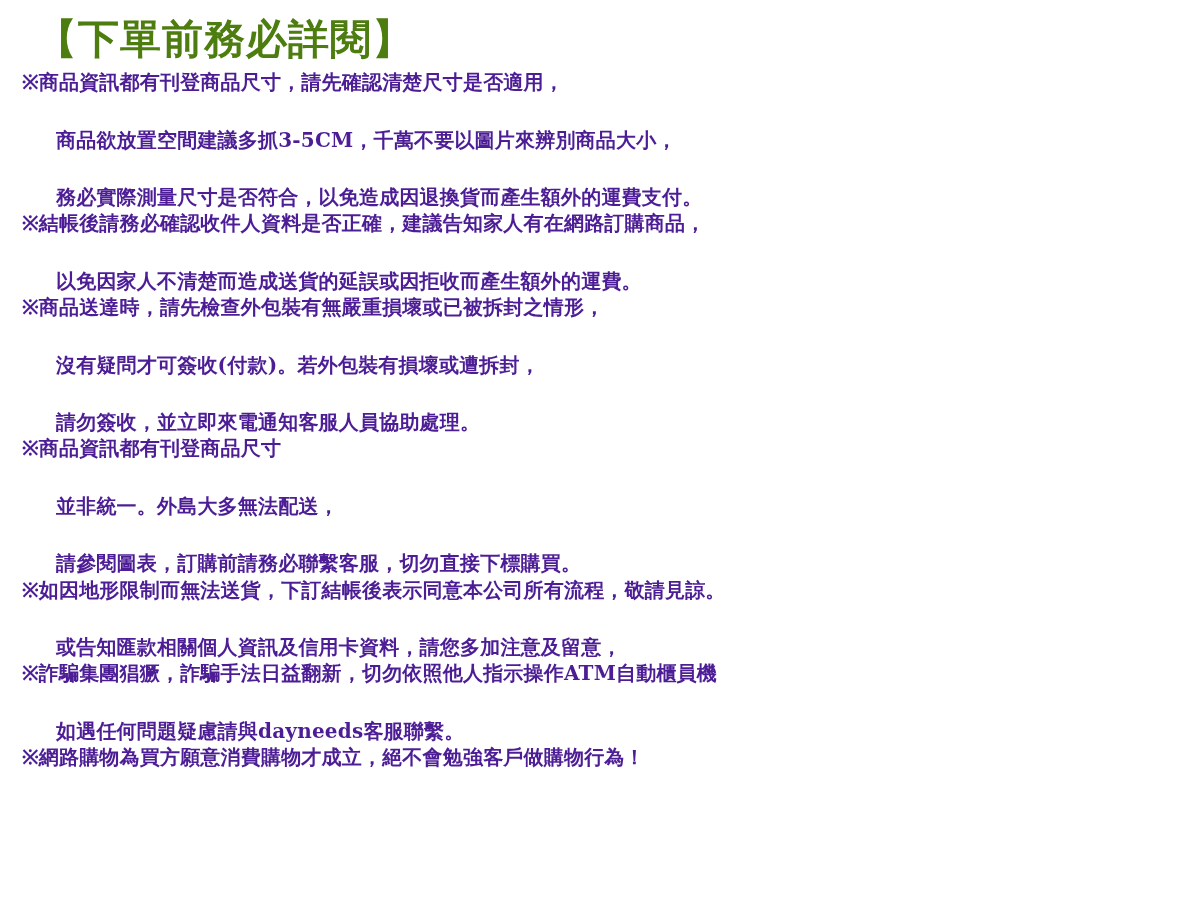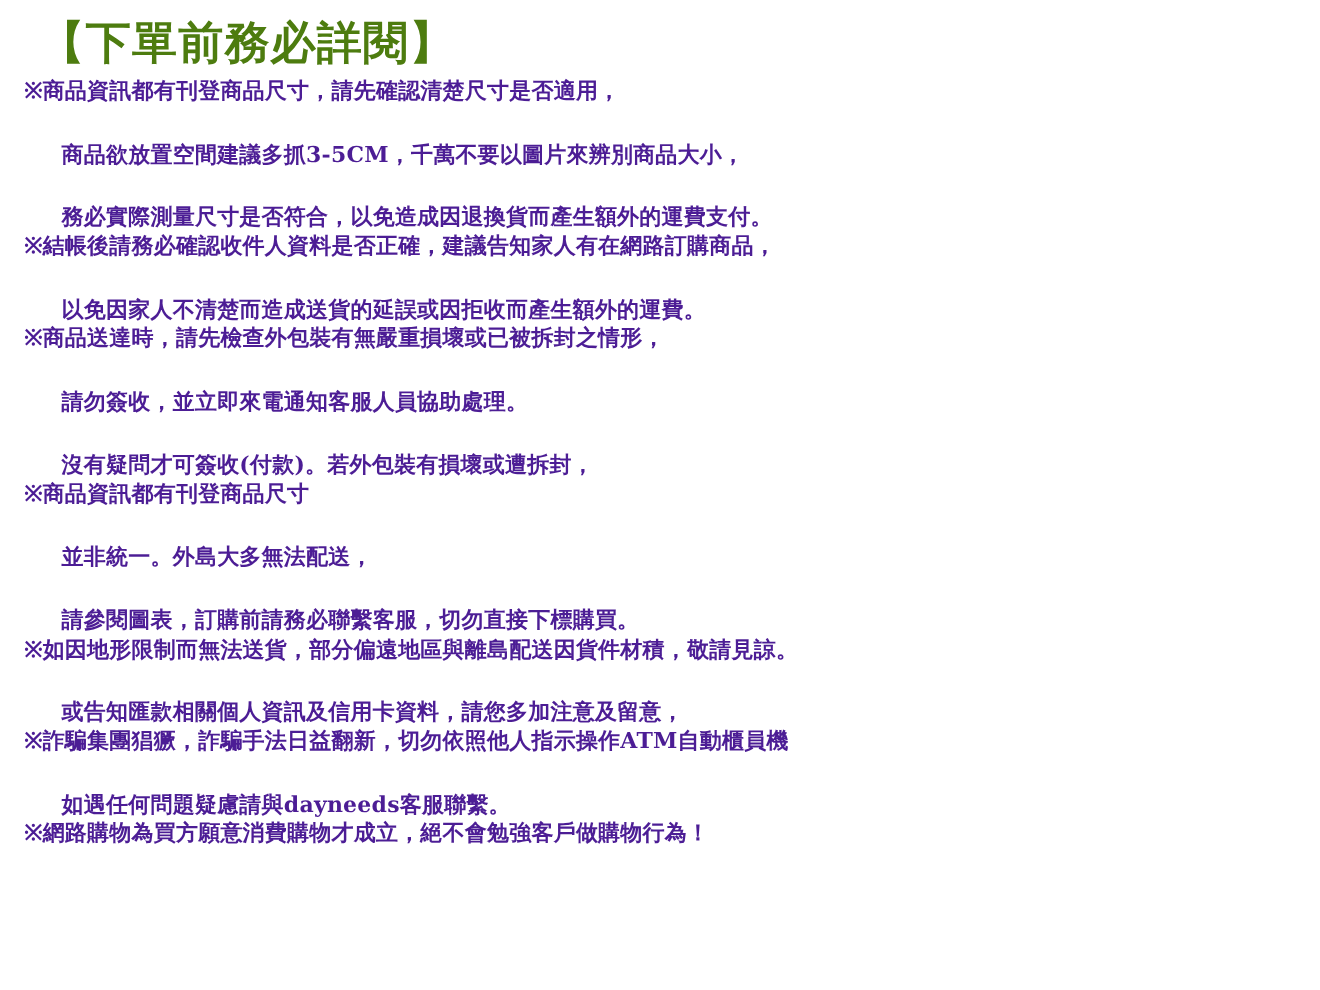--- a/index.html
+++ b/index.html
@@ -69,35 +69,35 @@
       <span class="notice-line indent">務必實際測量尺寸是否符合，以免造成因退換貨而產生額外的運費支付。</span>
     </li>
 
     <li class="notice-item">
       <span class="notice-line"><span class="mark">※</span><span>結帳後請務必確認收件人資料是否正確，建議告知家人有在網路訂購商品，</span></span>
       <span class="notice-line indent">以免因家人不清楚而造成送貨的延誤或因拒收而產生額外的運費。</span>
     </li>
 
     <li class="notice-item">
       <span class="notice-line"><span class="mark">※</span><span>商品送達時，請先檢查外包裝有無嚴重損壞或已被拆封之情形，</span></span>
+      <span class="notice-line indent">沒有疑問才可簽收(付款)。若外包裝有損壞或遭拆封，</span>
       <span class="notice-line indent">請勿簽收，並立即來電通知客服人員協助處理。</span>
-      <span class="notice-line indent">沒有疑問才可簽收(付款)。若外包裝有損壞或遭拆封，</span>
     </li>
 
     <li class="notice-item">
       <span class="notice-line"><span class="mark">※</span><span>商品資訊都有刊登商品尺寸</span></span>
     </li>
 
     <li class="notice-item">
       <span class="notice-line indent">並非統一。外島大多無法配送，</span>
       <span class="notice-line indent">請參閱圖表，訂購前請務必聯繫客服，切勿直接下標購買。</span>
     </li>
 
     <li class="notice-item">
-      <span class="notice-line"><span class="mark">※</span><span>如因地形限制而無法送貨，部分偏遠地區與離島配送因貨件材積，敬請見諒。</span></span>
+      <span class="notice-line"><span class="mark">※</span><span>如因地形限制而無法送貨，下訂結帳後表示同意本公司所有流程，敬請見諒。</span></span>
     </li>
 
     <li class="notice-item">
       <span class="notice-line indent">或告知匯款相關個人資訊及信用卡資料，請您多加注意及留意，</span>
       <span class="notice-line"><span class="mark">※</span><span>詐騙集團猖獗，詐騙手法日益翻新，切勿依照他人指示操作ATM自動櫃員機</span></span>
       <span class="notice-line indent">如遇任何問題疑慮請與dayneeds客服聯繫。</span>
     </li>
 
     <li class="notice-item">
       <span class="notice-line"><span class="mark">※</span><span>網路購物為買方願意消費購物才成立，絕不會勉強客戶做購物行為！</span></span>

